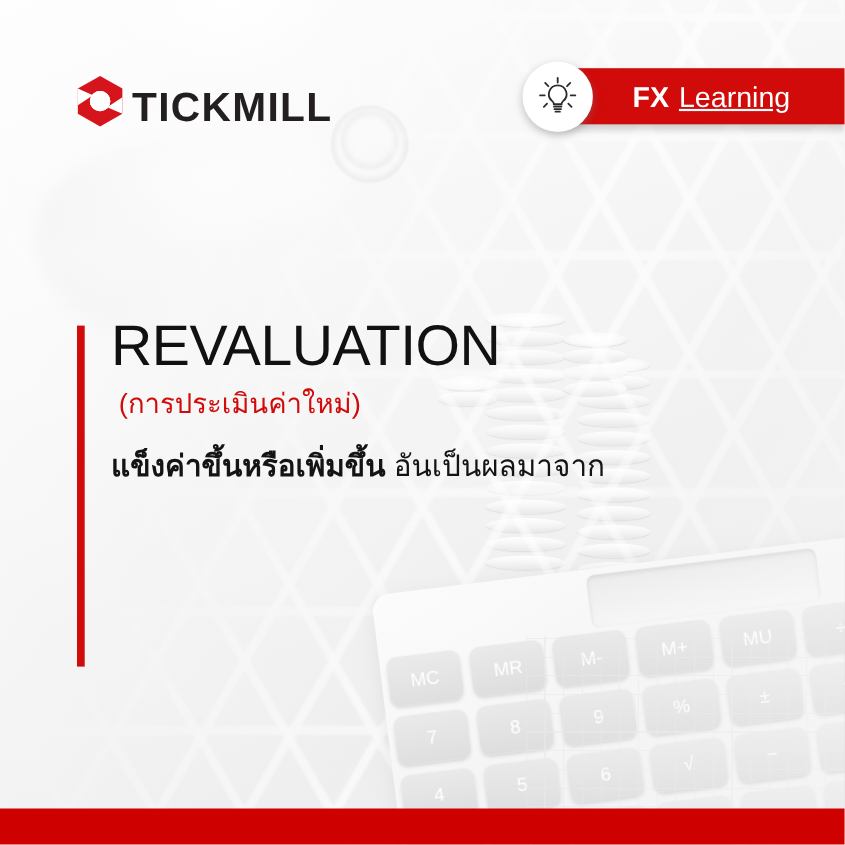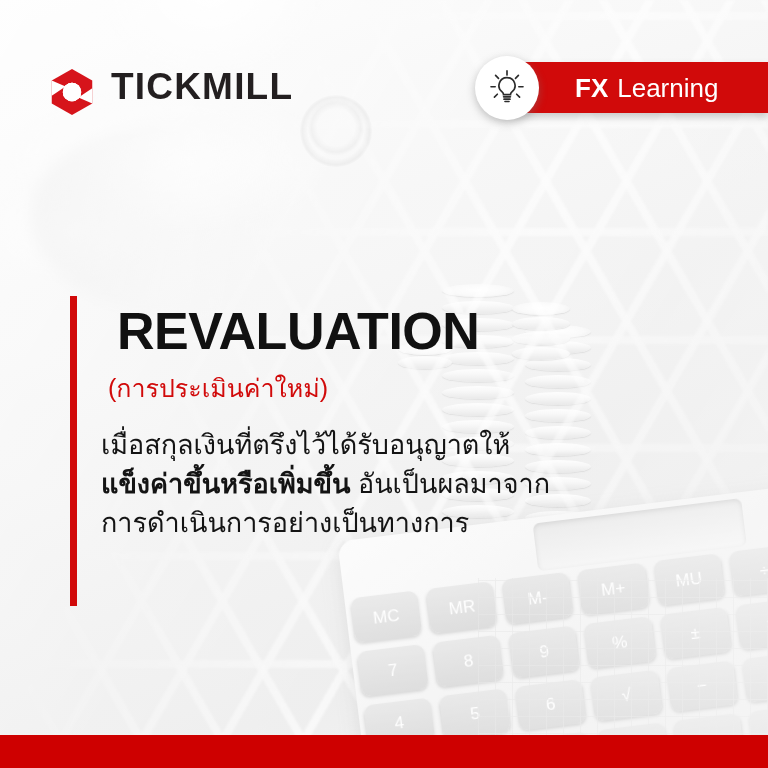--- a/index.html
+++ b/index.html
@@ -161,25 +161,25 @@
 
   .bg-whitewash {
     position: absolute;
     inset: 0;
     background: linear-gradient(120deg, rgba(255,255,255,0.72) 0%, rgba(255,255,255,0.42) 40%, rgba(255,255,255,0.30) 70%, rgba(255,255,255,0.52) 100%);
   }
 
   
   .logo {
     position: absolute;
-    left: 49px;
+    left: 68px;
     top: 68px;
     display: flex;
-    align-items: flex-start;
-    gap: 16px;
+    align-items: flex-end;
+    gap: 6px;
   }
   .logo-mark { width: 46px; height: 48px; display: block; }
   .logo-word {
     font-size: 37px;
     font-weight: bold;
     letter-spacing: 1.2px;
     color: #231f20;
     line-height: 1;
   }
 
@@ -195,21 +195,21 @@
     align-items: center;
   }
   .fx-text {
     margin-left: 75px;
     color: #ffffff;
     font-size: 26px;
     line-height: 1;
     white-space: nowrap;
   }
   .fx-text .fx-bold { font-weight: bold; }
-  .fx-text .fx-light { font-weight: normal; margin-left: 9px; }
+  .fx-text .fx-light { font-weight: normal; margin-left: 9px; text-decoration: underline; }
 
   .bulb-circle {
     position: absolute;
     left: 475px;
     top: 56px;
     width: 64px;
     height: 64px;
     border-radius: 50%;
     background: #ffffff;
     box-shadow: 0 3px 8px rgba(120,120,120,0.45);
@@ -230,25 +230,25 @@
   }
 
   .content {
     position: absolute;
     left: 101px;
     top: 288px;
     width: 560px;
   }
   .headline {
     font-size: 52px;
-    font-weight: bold;
+    font-weight: normal;
     letter-spacing: -0.5px;
     color: #111111;
     line-height: 1.05;
-    margin: 16px;
+    margin: 0;
   }
   .subhead {
     font-size: 25px;
     color: #d10a0a;
     line-height: 1.1;
     margin: 11px 0 0 7px;
   }
   .body-block {
     margin-top: 24px;
   }
@@ -394,20 +394,18 @@
       </g>
     </svg>
   </div>
 
   <div class="accent-bar" style="background: rgb(209, 10, 10);"></div>
 
   <div class="content">
     <h1 class="headline">REVALUATION</h1>
     <div class="subhead" style="color: rgb(209, 10, 10);">(การประเมินค่าใหม่)</div>
     <div class="body-block">
-        <div class="body-line"><span>เมื่อสกุลเงินที่ตรึงไว้ได้รับอนุญาตให้</span></div>
         <div class="body-line"><span class="b">แข็งค่าขึ้นหรือเพิ่มขึ้น</span><span> อันเป็นผลมาจาก</span></div>
-        <div class="body-line"><span>การดำเนินการอย่างเป็นทางการ</span></div>
       </div>
   </div>
 
   <div class="footer-bar" style="background: rgb(206, 0, 0);"></div>
 </div>
 
 </body></html>

